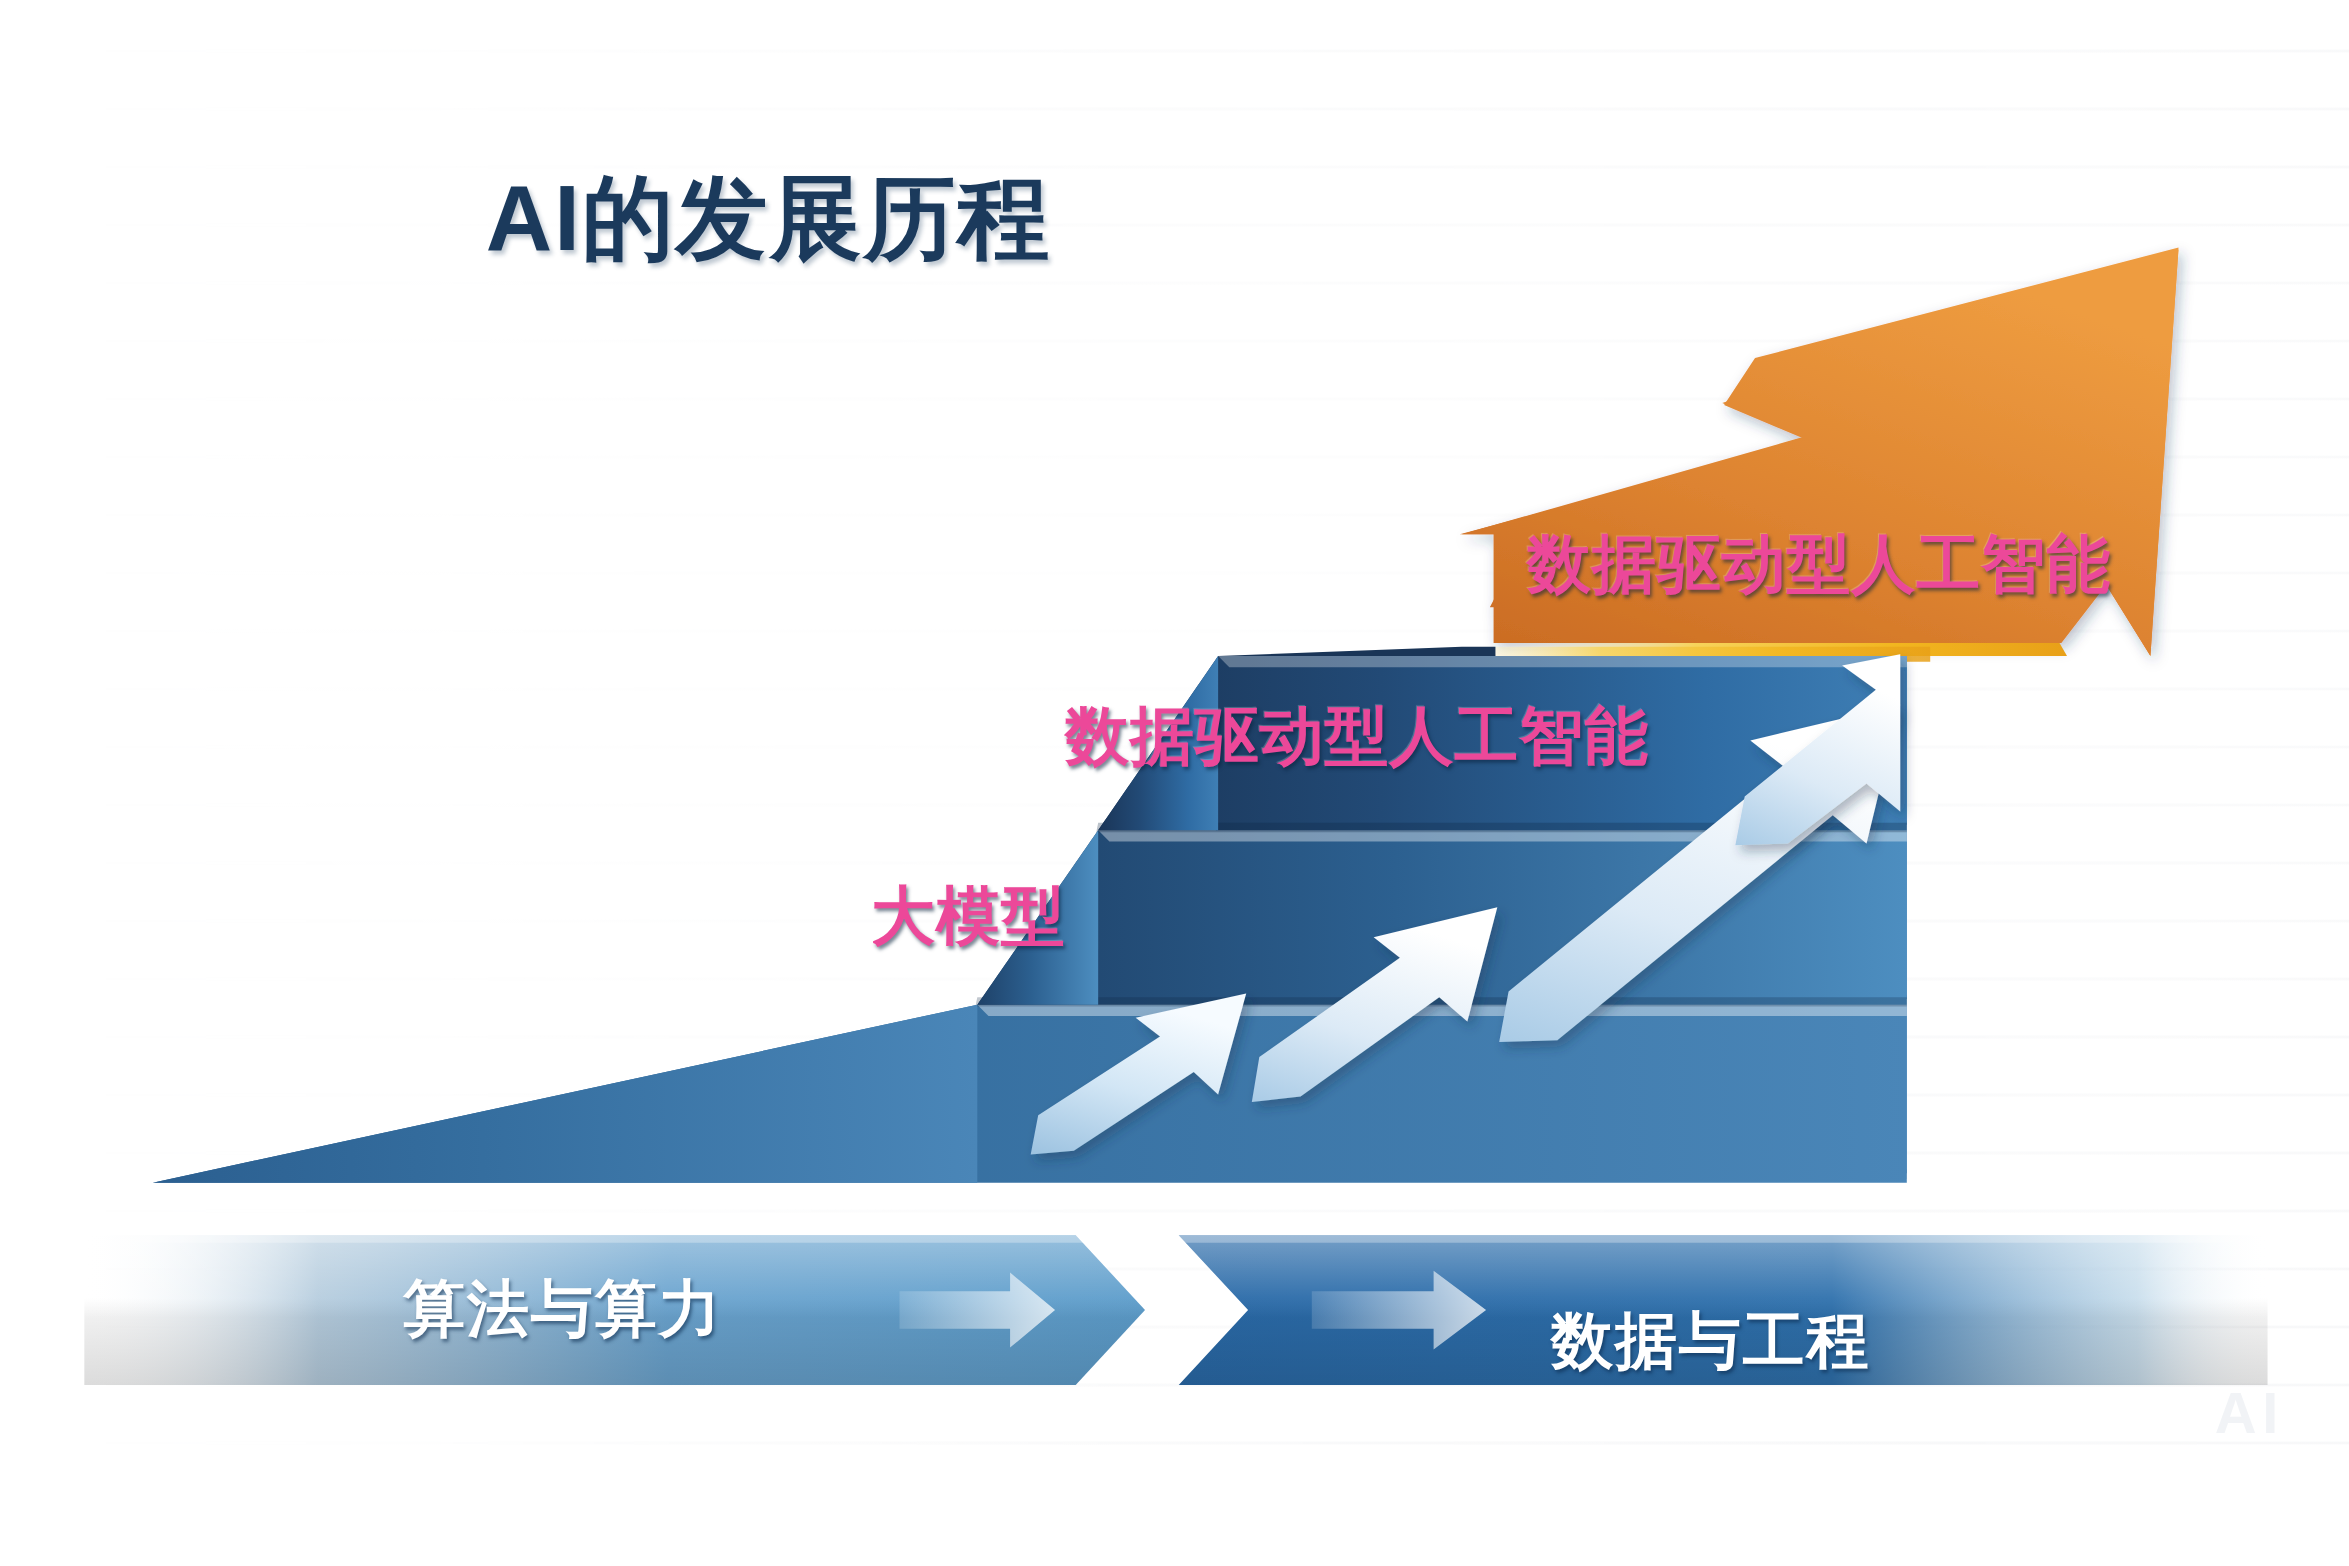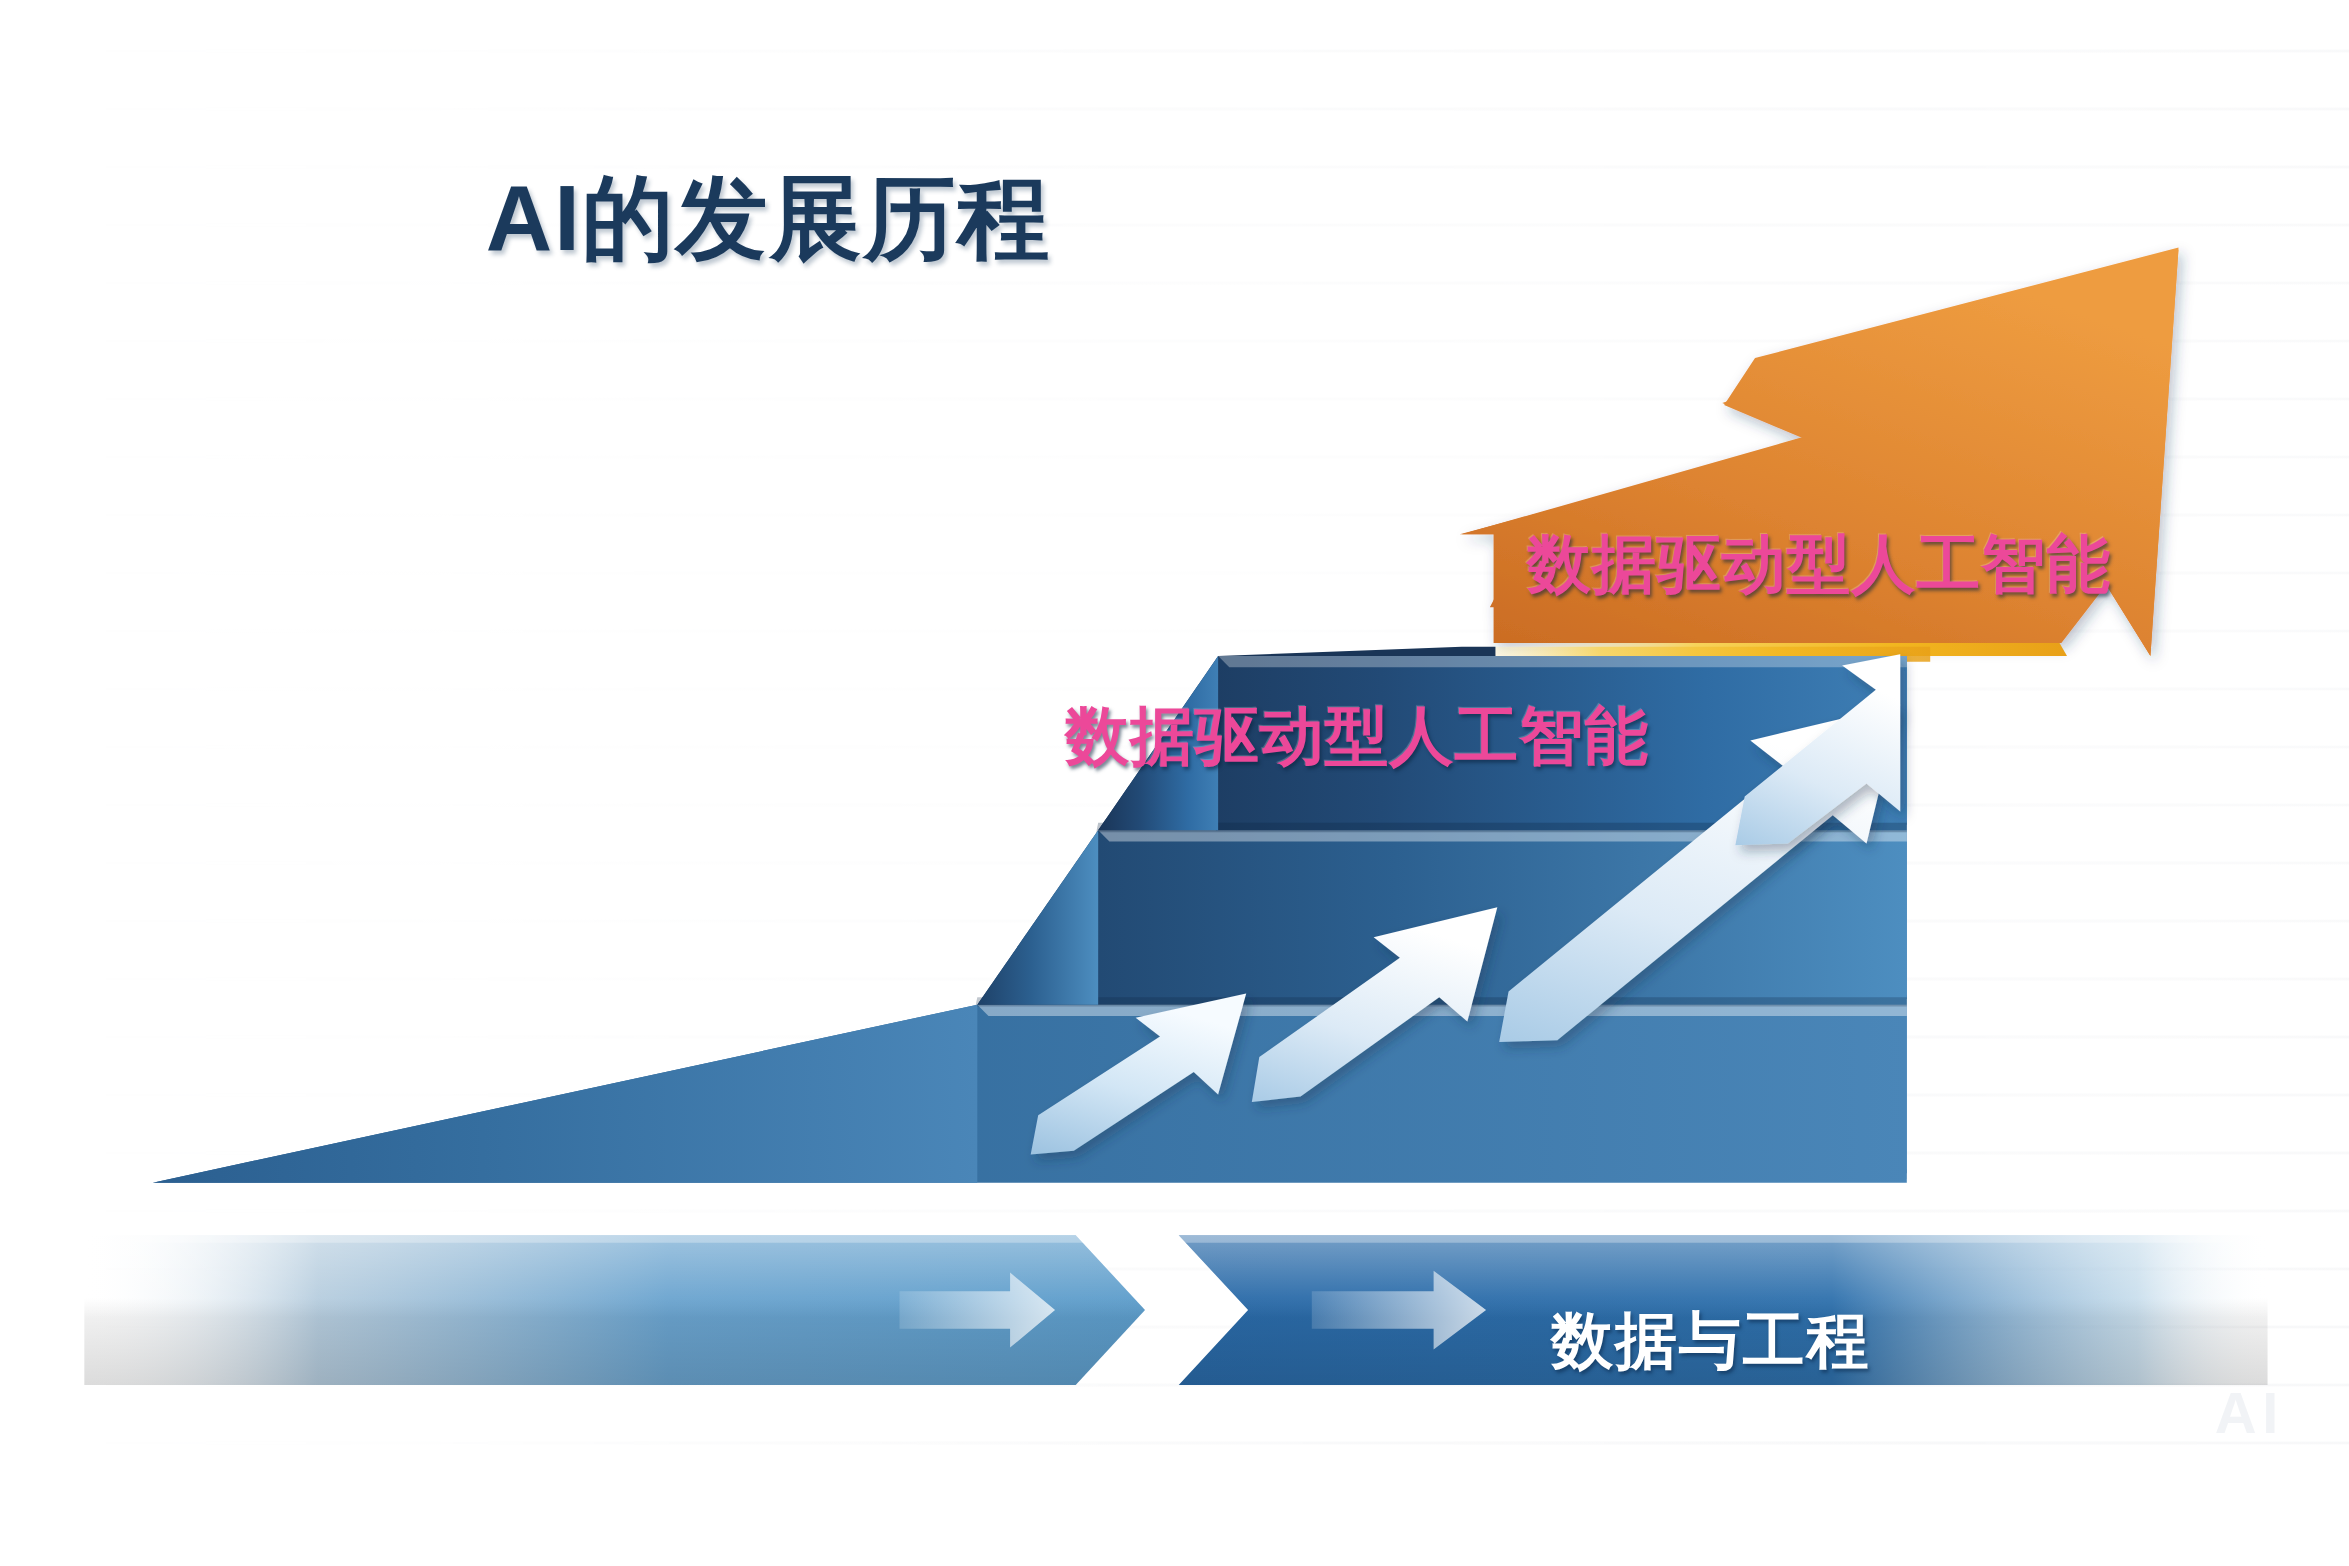--- a/index.html
+++ b/index.html
@@ -328,19 +328,21 @@
       </g>
 
       <path d="M 95,1318 L 2415,1318 L 2415,1326 L 95,1326 Z" fill="#ffffff" opacity="0.30"></path>
     </g>
   </svg>
 
   <div class="band-label" id="label-orange">数据驱动型人工智能</div>
 
   <div class="band-label" id="label-band3">数据驱动型人工智能</div>
 
-
-
+  <div class="band-label" id="label-band2">大模型</div>
+
+
+  <div class="bottom-label" id="bottom-left-label">算法与算力</div>
 
   <div class="bottom-label" id="bottom-right-label">数据与工程</div>
 
 </div>
 
 
 </body></html>

